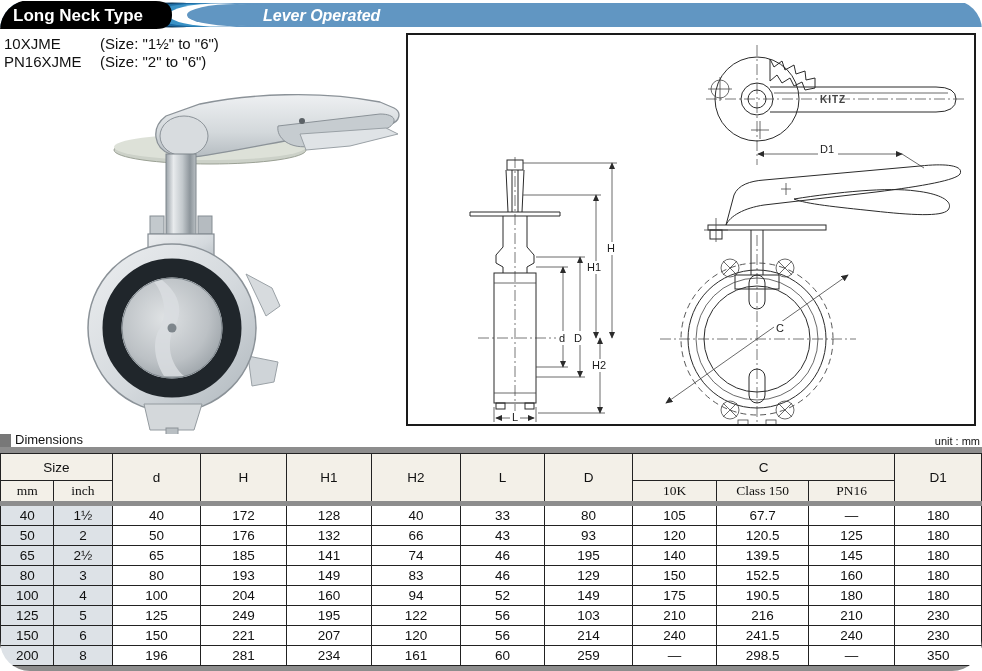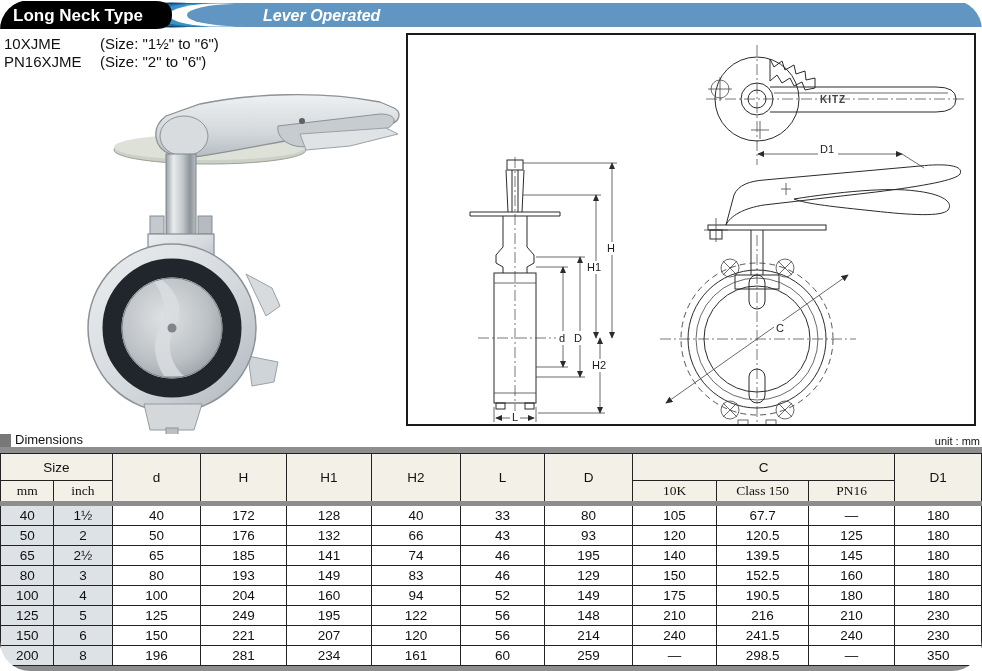--- a/index.html
+++ b/index.html
@@ -386,21 +386,21 @@
             <td>180</td>
           </tr>
           <tr>
             <td class="size-col">125</td>
             <td class="size-col">5</td>
             <td>125</td>
             <td>249</td>
             <td>195</td>
             <td>122</td>
             <td>56</td>
-            <td>148</td>
+            <td>103</td>
             <td>210</td>
             <td>216</td>
             <td>210</td>
             <td>230</td>
           </tr>
           <tr>
             <td class="size-col">150</td>
             <td class="size-col">6</td>
             <td>150</td>
             <td>221</td>

